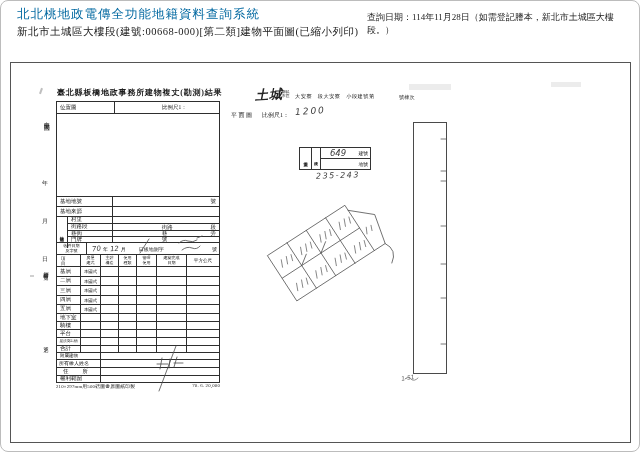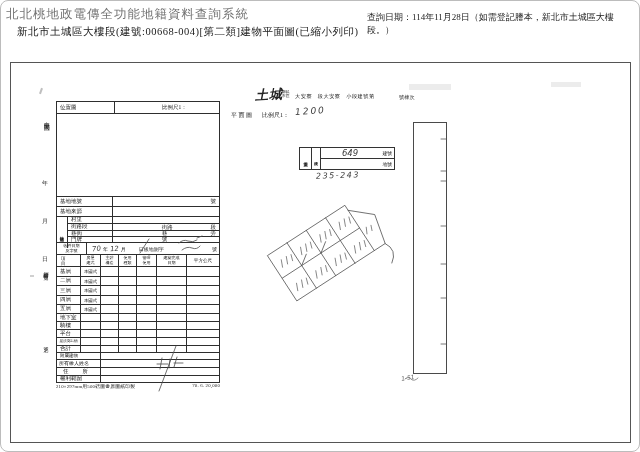--- a/index.html
+++ b/index.html
@@ -2,21 +2,21 @@
 <html><head>
 <meta charset="utf-8">
 <style>
   html,body { margin:0; padding:0; }
   body {
     width:640px; height:452px; position:relative; background:#fff;
     font-family:"Liberation Serif","DejaVu Serif",serif; color:#111;
     overflow:hidden;
   }
   .frame { position:absolute; inset:0; border:1px solid #bcbcbc; border-radius:8px; box-sizing:border-box; }
-  .sys-title { position:absolute; left:6px; top:6px; font-size:12.5px; letter-spacing:1px; color:#737373; }
+  .sys-title { position:absolute; left:17px; top:6px; font-size:12.5px; letter-spacing:1px; color:#0369a1; }
   .query-date { position:absolute; left:367px; top:11px; font-size:9px; color:#222; }
   .subtitle { position:absolute; left:17px; top:25px; font-size:10.5px; letter-spacing:.5px; color:#1a1a1a; }
 
   .doc { position:absolute; left:10px; top:62px; width:619px; height:379px; border:1px solid #555; background:#fff; box-sizing:content-box; }
   .doc * { box-sizing:border-box; }
 
   .form-title { position:absolute; left:46px; top:24px; width:170px; font-size:8px; font-weight:bold; letter-spacing:.8px; white-space:nowrap; color:#1c1c1c; }
 
   .form { position:absolute; left:45px; top:38px; width:164px; height:282px; border:1px solid #2e2e2e; background:#fff; }
   .row { position:absolute; left:0; right:0; display:flex; align-items:stretch; border-top:1px solid #2e2e2e; }
@@ -46,21 +46,21 @@
   .hw { font-family:"DejaVu Sans",sans-serif; font-style:italic; color:#3a3a3a; }
 
   .district { position:absolute; left:244px; top:23px; font-size:13px; font-weight:bold; transform:rotate(-3deg); letter-spacing:1px; color:#222; }
   .township { position:absolute; left:271px; top:27px; font-size:3.8px; line-height:4.4px; letter-spacing:0; color:#222; }
   .section-line { position:absolute; left:284px; top:30px; font-size:5.2px; letter-spacing:.5px; color:#222; white-space:nowrap; }
   .bsuffix { position:absolute; left:388px; top:31px; font-size:5.2px; color:#222; }
   .plan-label { position:absolute; left:220px; top:48px; font-size:6px; letter-spacing:1.5px; color:#222; }
   .plan-scale { position:absolute; left:251px; top:48px; font-size:6px; color:#222; }
   .plan-scale-hw { position:absolute; left:284px; top:43px; font-size:9px; letter-spacing:2px; transform:rotate(-4deg); }
 
-  .stamp { position:absolute; left:288px; top:84px; width:96px; height:23px; border:1px solid #333; display:flex; background:#fff; }
+  .stamp { position:absolute; left:288px; top:84px; width:72px; height:23px; border:1px solid #333; display:flex; background:#fff; }
   .stamp .sc { border-right:1px solid #333; display:flex; align-items:center; justify-content:center; }
   .stamp .sc1 { width:12px; } .stamp .sc1 .vt { font-size:4.2px; letter-spacing:0; }
   .stamp .sc2 { width:9px; } .stamp .sc2 .vt { font-size:3.6px; letter-spacing:0; }
   .stamp .smain { flex:1; display:flex; flex-direction:column; }
   .stamp .srow { flex:1; display:flex; align-items:center; }
   .stamp .srow.top { border-bottom:1px solid #333; }
   .stamp .no-hw { flex:1; text-align:center; font-size:8.5px; }
   .stamp .slab { width:15px; font-size:4.8px; letter-spacing:0; padding-right:2px; text-align:right; }
   .parcel-hw { position:absolute; left:305px; top:108px; font-size:8px; letter-spacing:1.5px; transform:rotate(-2deg); }
 
@@ -72,31 +72,32 @@
 
   svg.overlay { position:absolute; left:0; top:0; pointer-events:none; }
 </style>
 </head>
 <body>
 
 <div class="frame"></div>
 
 <div class="sys-title">北北桃地政電傳全功能地籍資料查詢系統</div>
 <div class="query-date">查詢日期：114年11月28日（如需登記謄本，新北市土城區大樓段。）</div>
-<div class="subtitle">新北市土城區大樓段(建號:00668-004)[第二類]建物平面圖(已縮小列印)</div>
+<div class="subtitle">新北市土城區大樓段(建號:00668-000)[第二類]建物平面圖(已縮小列印)</div>
 
 <div class="doc">
 
   <div class="mlab vt" style="left:31px; top:54px; font-size:5.8px;">中華民國</div>
   <div class="mlab" style="left:31px; top:116px; font-size:6px;">年</div>
   <div class="mlab" style="left:31px; top:154px; font-size:6px;">月</div>
   <div class="mlab" style="left:31px; top:192px; font-size:6px;">日</div>
   <div class="mlab vt" style="left:31px; top:204px; font-size:5px;">測繪圖幅第</div>
   <div class="mlab vt" style="left:31px; top:279px; font-size:5px;">號之</div>
 
+  <div class="form-title">臺北縣板橋地政事務所建物複丈(勘測)結果</div>
 
   <div class="form">
     <div class="row r-loc" style="top:0;height:12px;">
       <div class="c w58 lab" style="justify-content:flex-start;">位置圖</div>
       <div class="c" style="flex:1;font-size:5.5px;padding-left:47px;">比例尺1：</div>
     </div>
 
     <div class="row" style="top:94px;height:10px;">
       <div class="c w56 lab">基地地號</div>
       <div class="c val-r">號</div>

